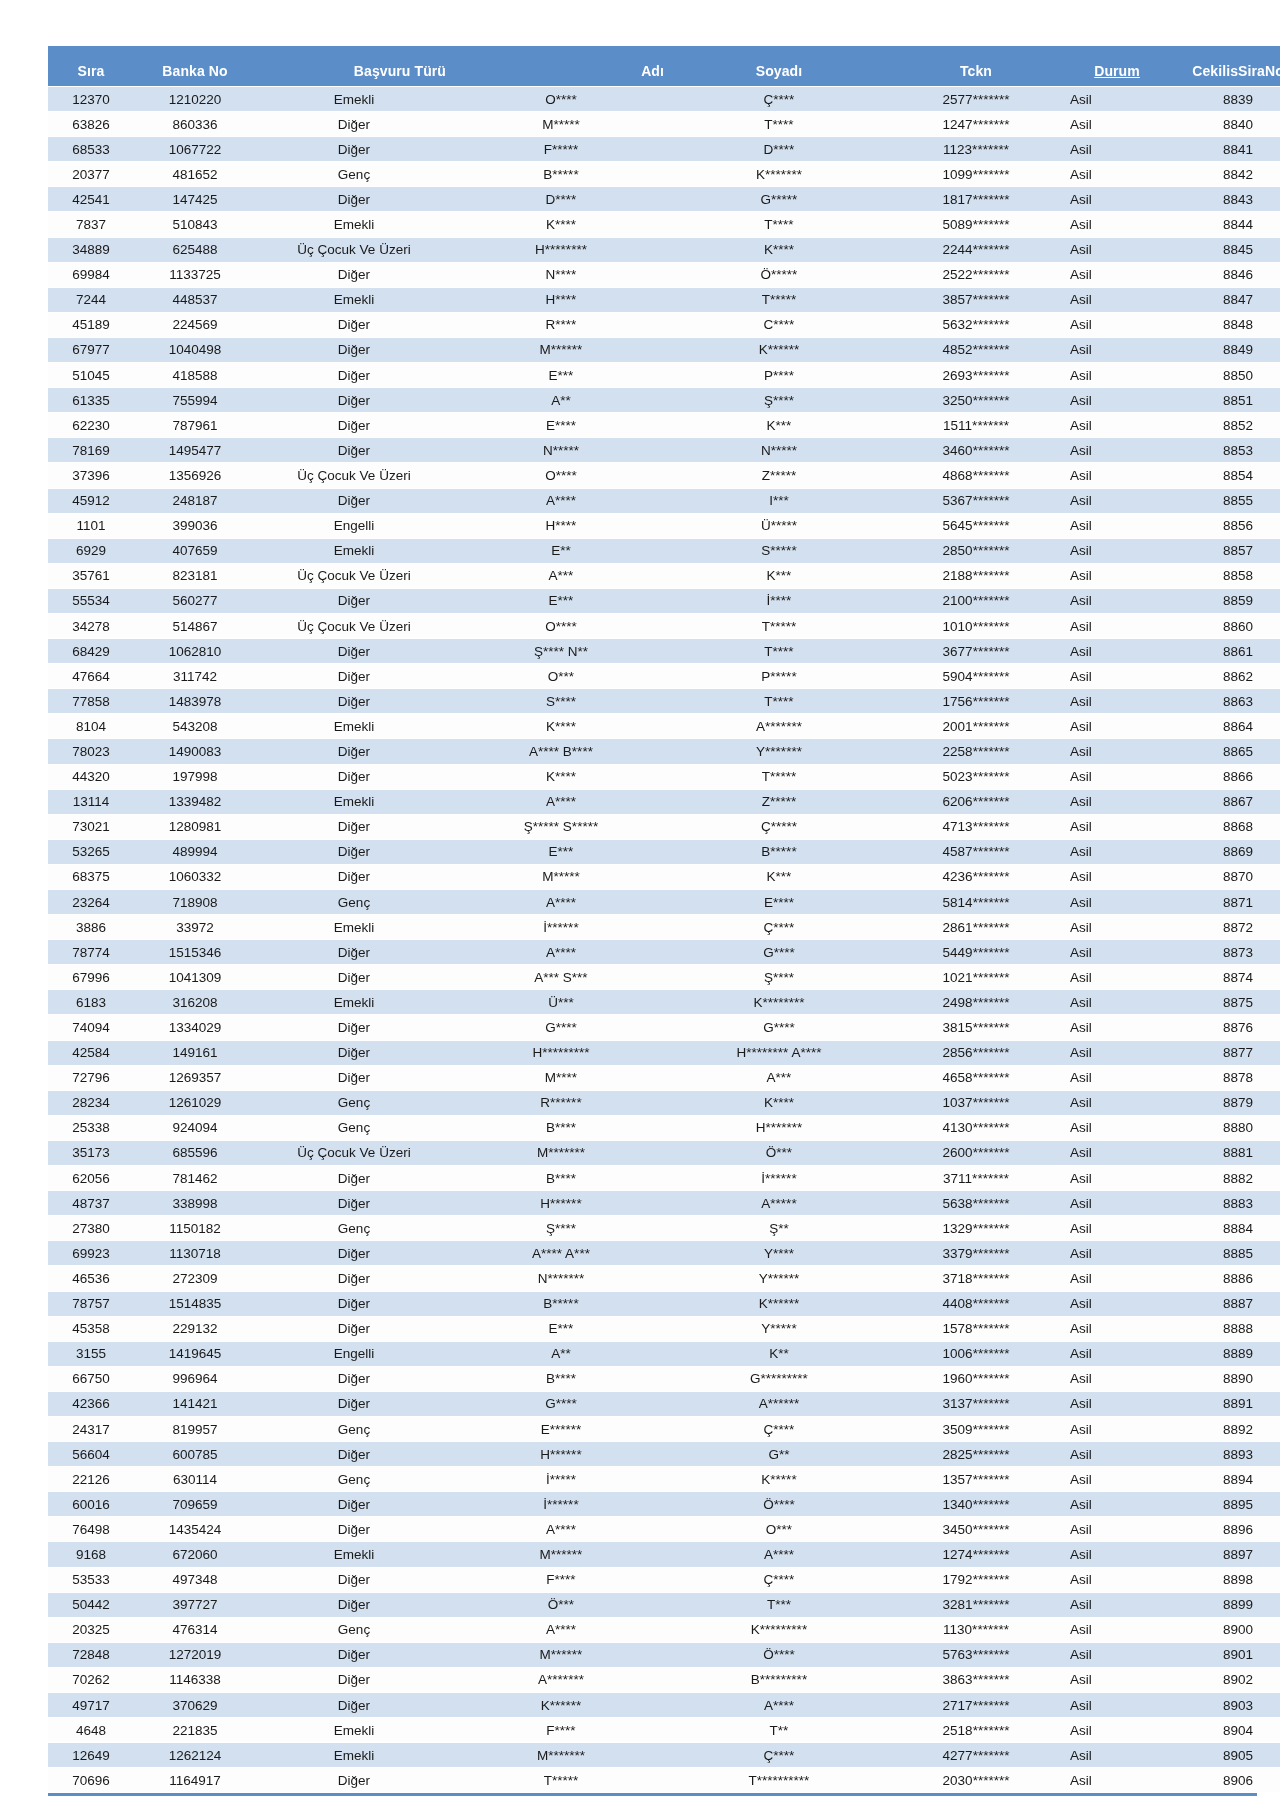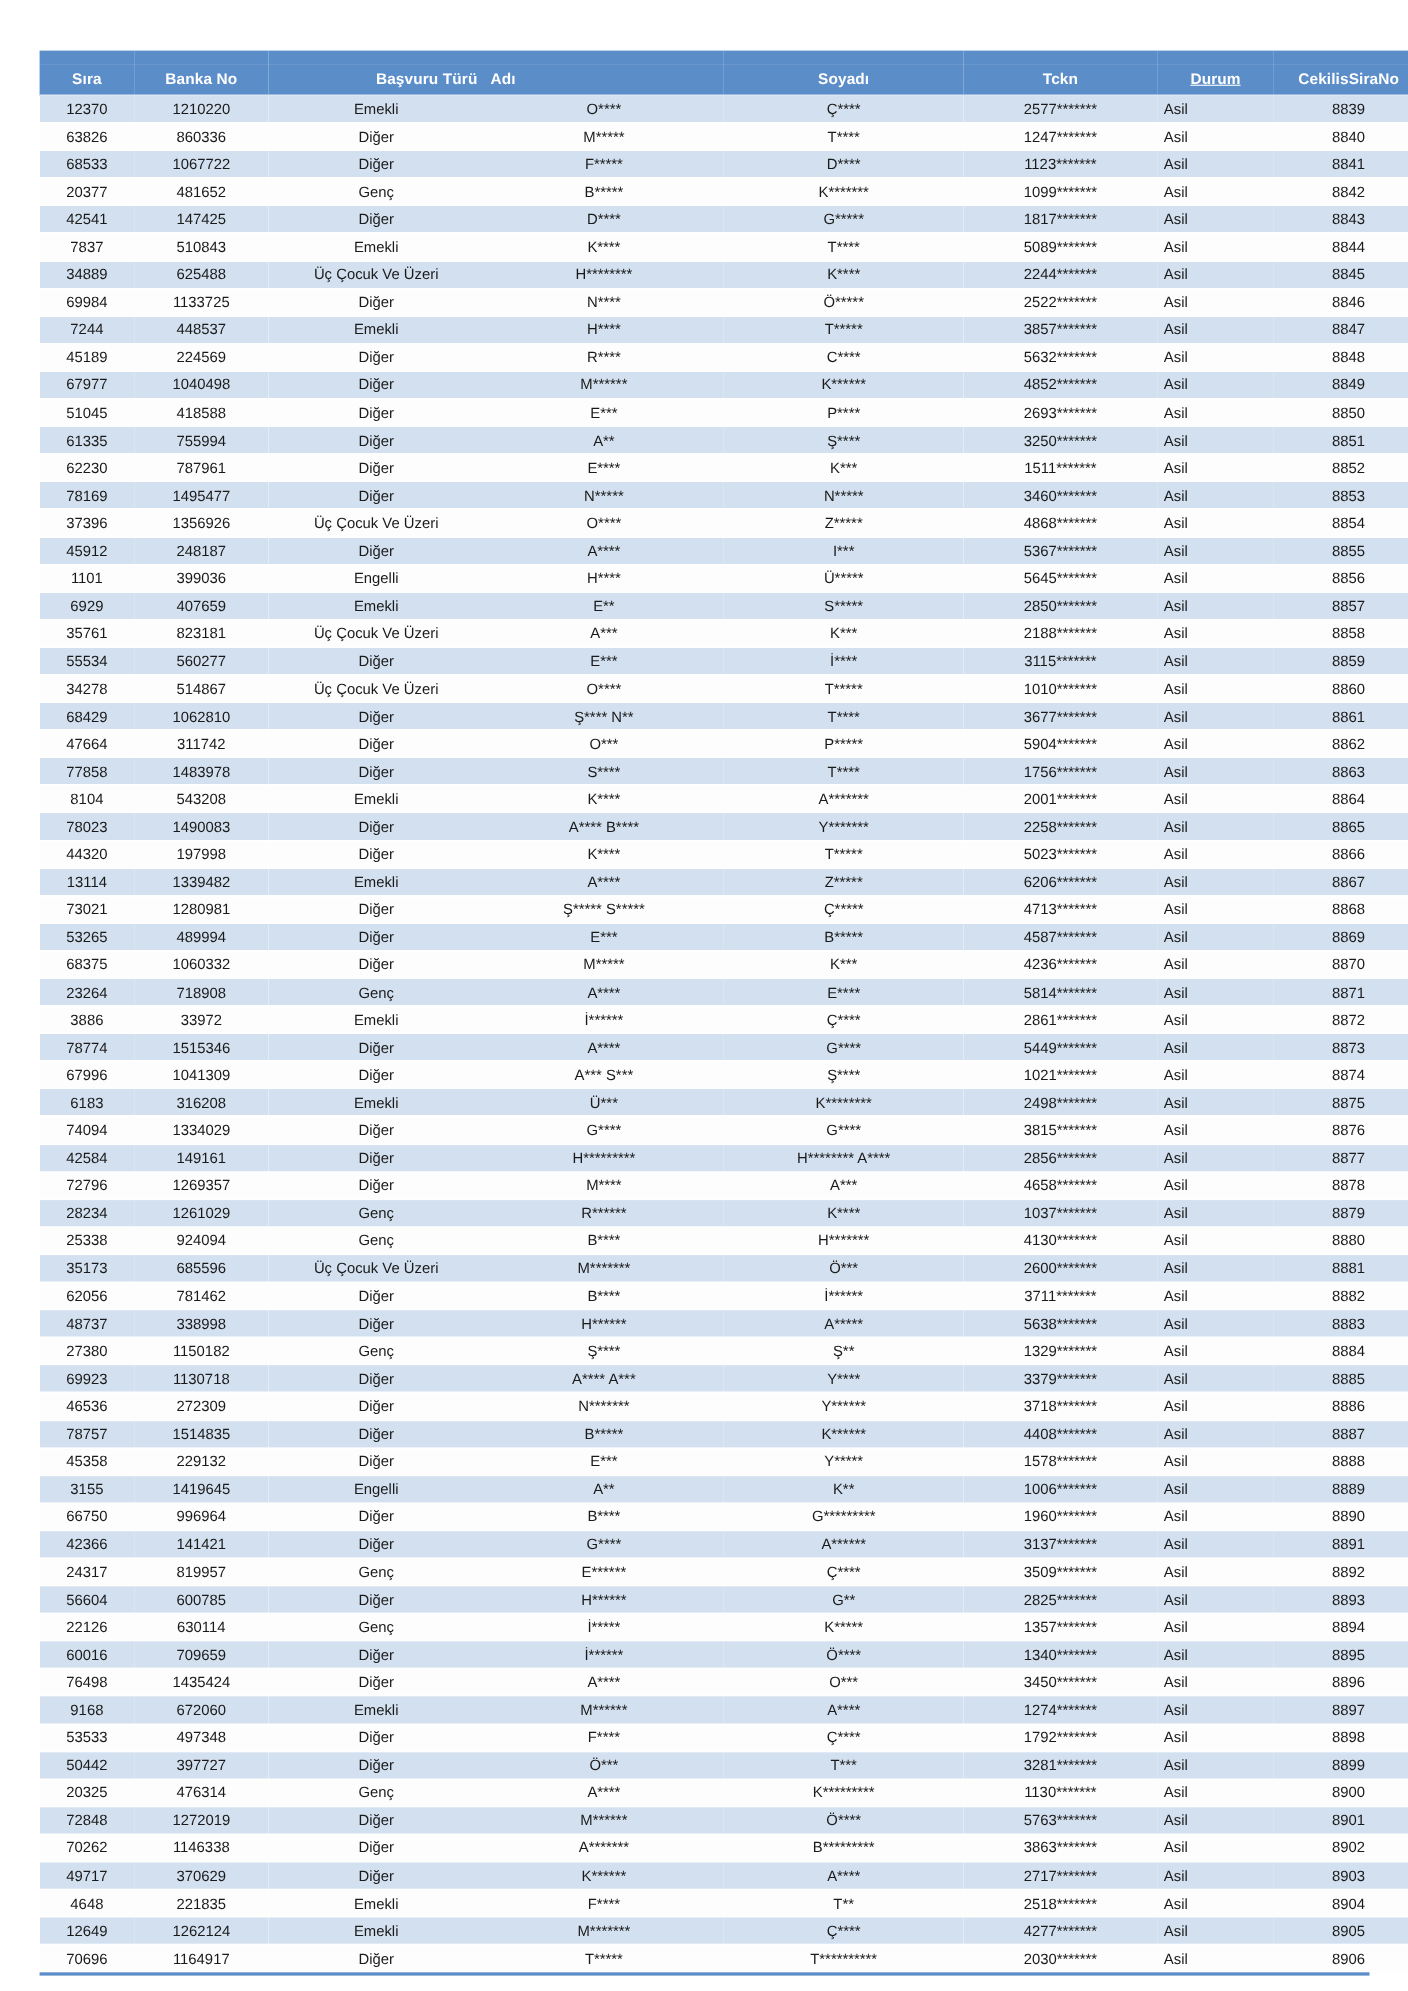--- a/index.html
+++ b/index.html
@@ -13,21 +13,21 @@
     height: 1810px;
     font-family: "Liberation Sans", "DejaVu Sans", sans-serif;
     -webkit-font-smoothing: antialiased;
   }
 
   #page {
     position: relative;
     width: 1280px;
     height: 1324px;
     box-sizing: border-box;
-    padding: 46px 36px 0 36px;
+    padding: 46px 36px 0 48px;
     background: #ffffff;
   }
 
   .table-wrap {
     width: 1209px;
     margin: 0 auto;
   }
 
   table.result-table {
     width: 100%;
@@ -75,21 +75,21 @@
   .c-tur     { width: 196px; text-align: center; }
   .c-ad      { width: 218px; text-align: center; }
   .c-soyad   { width: 218px; text-align: center; }
   .c-tckn    { width: 176px; text-align: center; }
   .c-durum   { width: 106px; text-align: center; }
   .c-cekilis { width: 136px; text-align: center; }
 
   thead .c-sira    { text-align: center; }
   thead .c-banka   { text-align: center; margin-top: 21px; }
   thead .c-tur     { text-align: right; }
-  thead .c-ad      { text-align: left; }
+  thead .c-ad      { text-align: right; }
   thead .c-soyad   { text-align: center; }
   thead .c-tckn    { text-align: center; }
   thead .c-durum   { text-align: center; text-decoration: underline; }
   thead .c-cekilis { text-align: center; }
 
   tbody .c-durum { text-align: left; padding-left: 26px; }
 
   .bottom-rule {
     height: 3px;
     background: #5b8dc8;
@@ -324,21 +324,21 @@
             <td class="c-tckn">2188*******</td>
             <td class="c-durum">Asil</td>
             <td class="c-cekilis">8858</td>
           </tr>
           <tr class="odd">
             <td class="c-sira">55534</td>
             <td class="c-banka">560277</td>
             <td class="c-tur">Diğer</td>
             <td class="c-ad">E***</td>
             <td class="c-soyad">İ****</td>
-            <td class="c-tckn">3115*******</td>
+            <td class="c-tckn">2100*******</td>
             <td class="c-durum">Asil</td>
             <td class="c-cekilis">8859</td>
           </tr>
           <tr class="even">
             <td class="c-sira">34278</td>
             <td class="c-banka">514867</td>
             <td class="c-tur">Üç Çocuk Ve Üzeri</td>
             <td class="c-ad">O****</td>
             <td class="c-soyad">T*****</td>
             <td class="c-tckn">1010*******</td>

